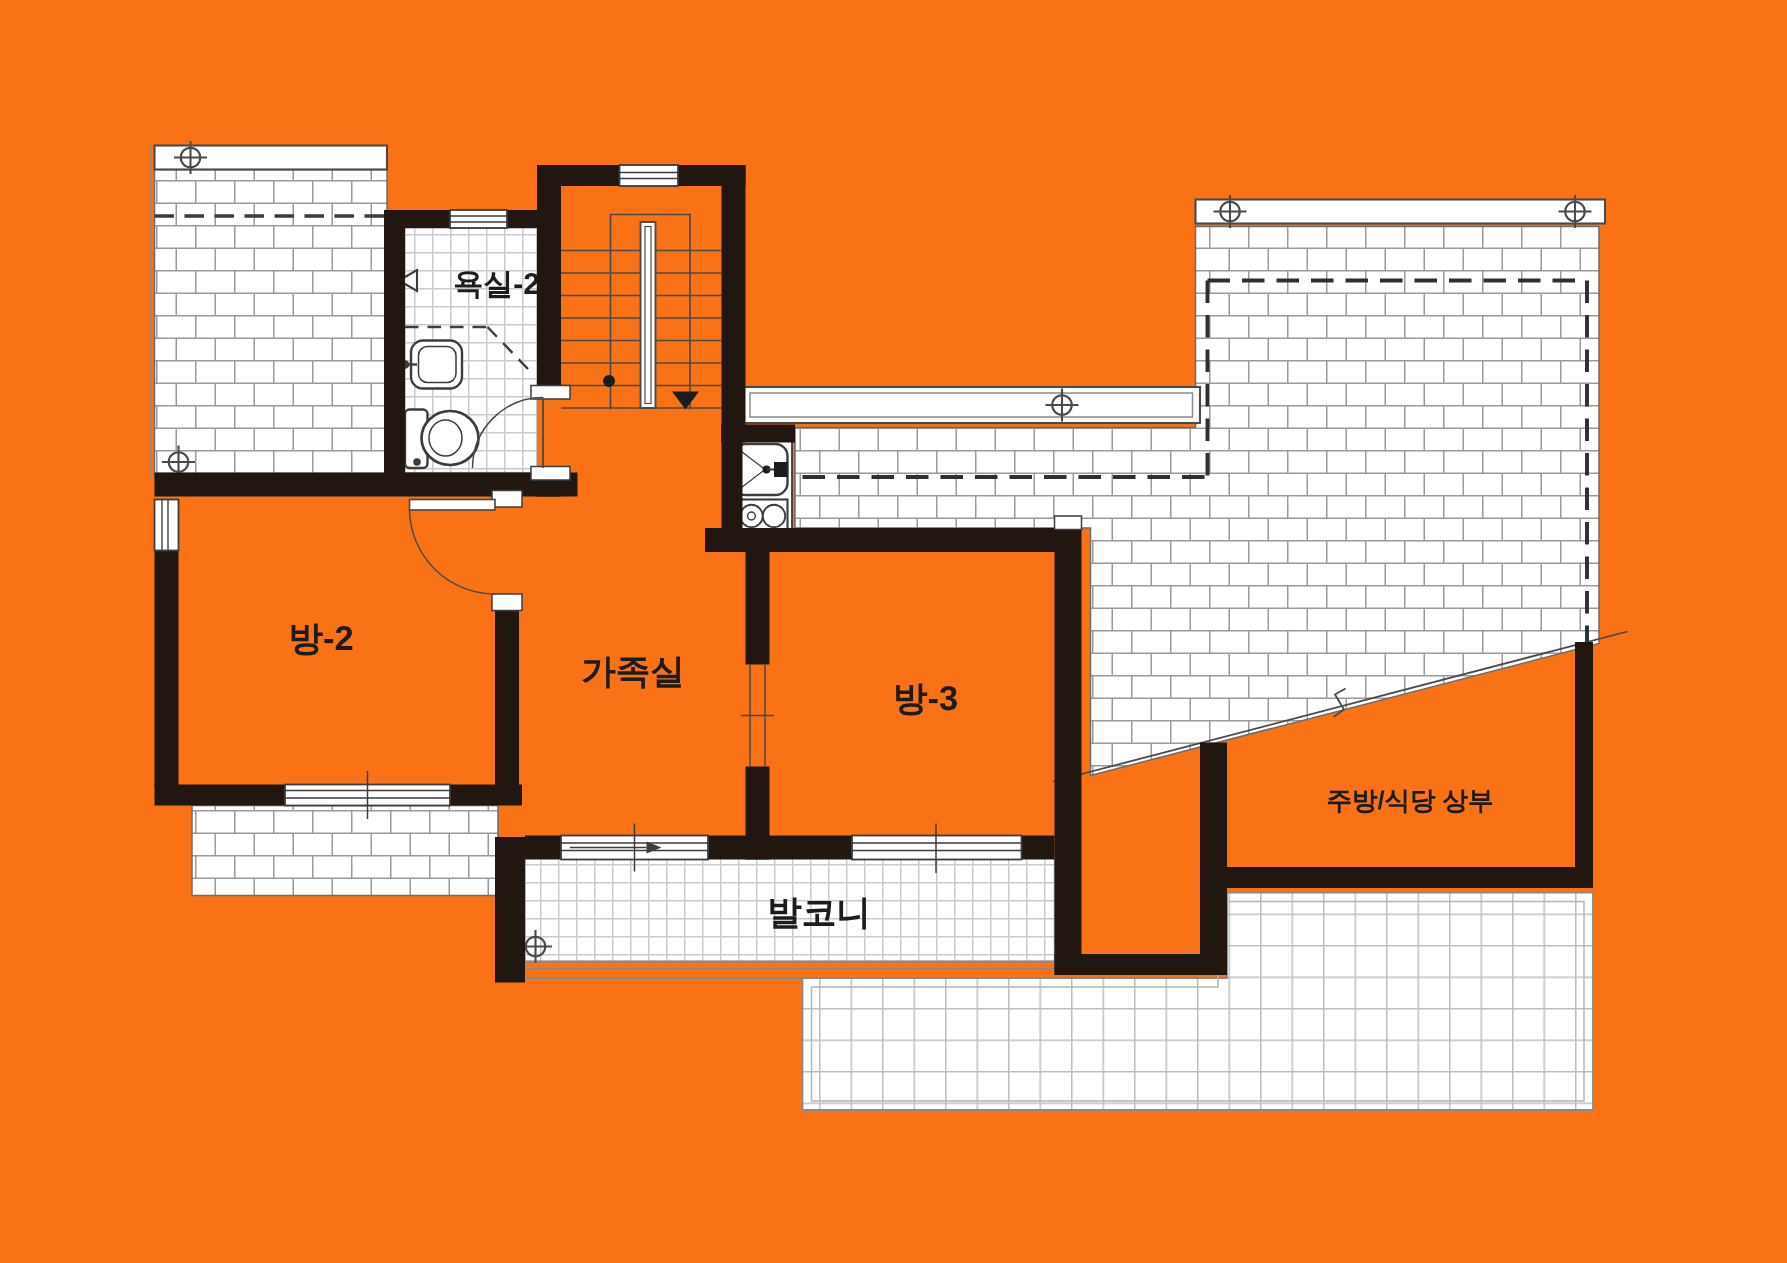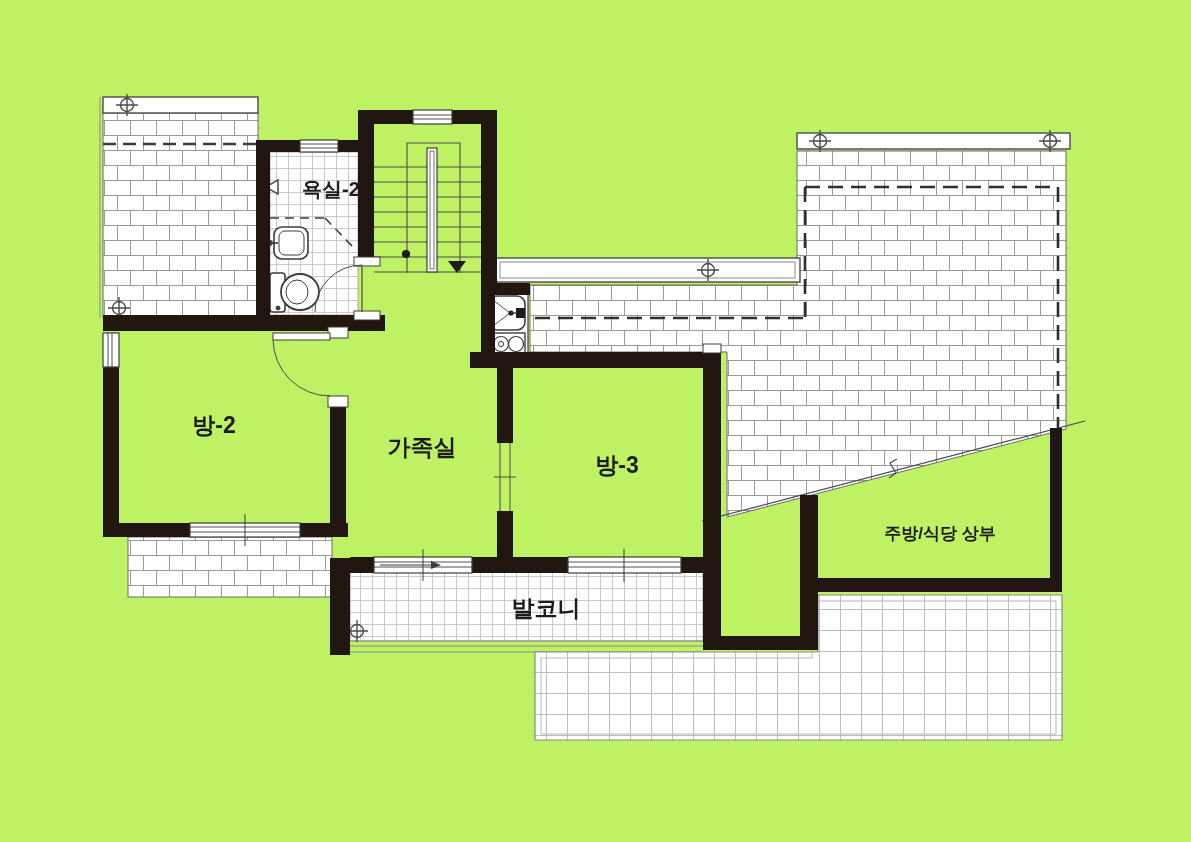--- a/index.html
+++ b/index.html
@@ -1,16 +1,16 @@
 <!DOCTYPE html>
 <html><head>
 <meta charset="utf-8">
 <style>
   html,body{margin:0;padding:0;background:#ffffff;}
-  .stage{position:relative;width:1191px;height:842px;background:#bef264;overflow:hidden;
+  .stage{position:relative;width:1191px;height:842px;background:#f97316;overflow:hidden;
          font-family:"Liberation Sans", sans-serif;}
   svg{display:block}
   text{font-family:"Liberation Sans","DejaVu Sans",sans-serif;fill:#1c1c1c;font-weight:600;}
 </style>
 </head>
 <body>
 
 <div class="stage">
 <svg width="1191" height="842" viewBox="0 0 1191 842">
   <defs>

